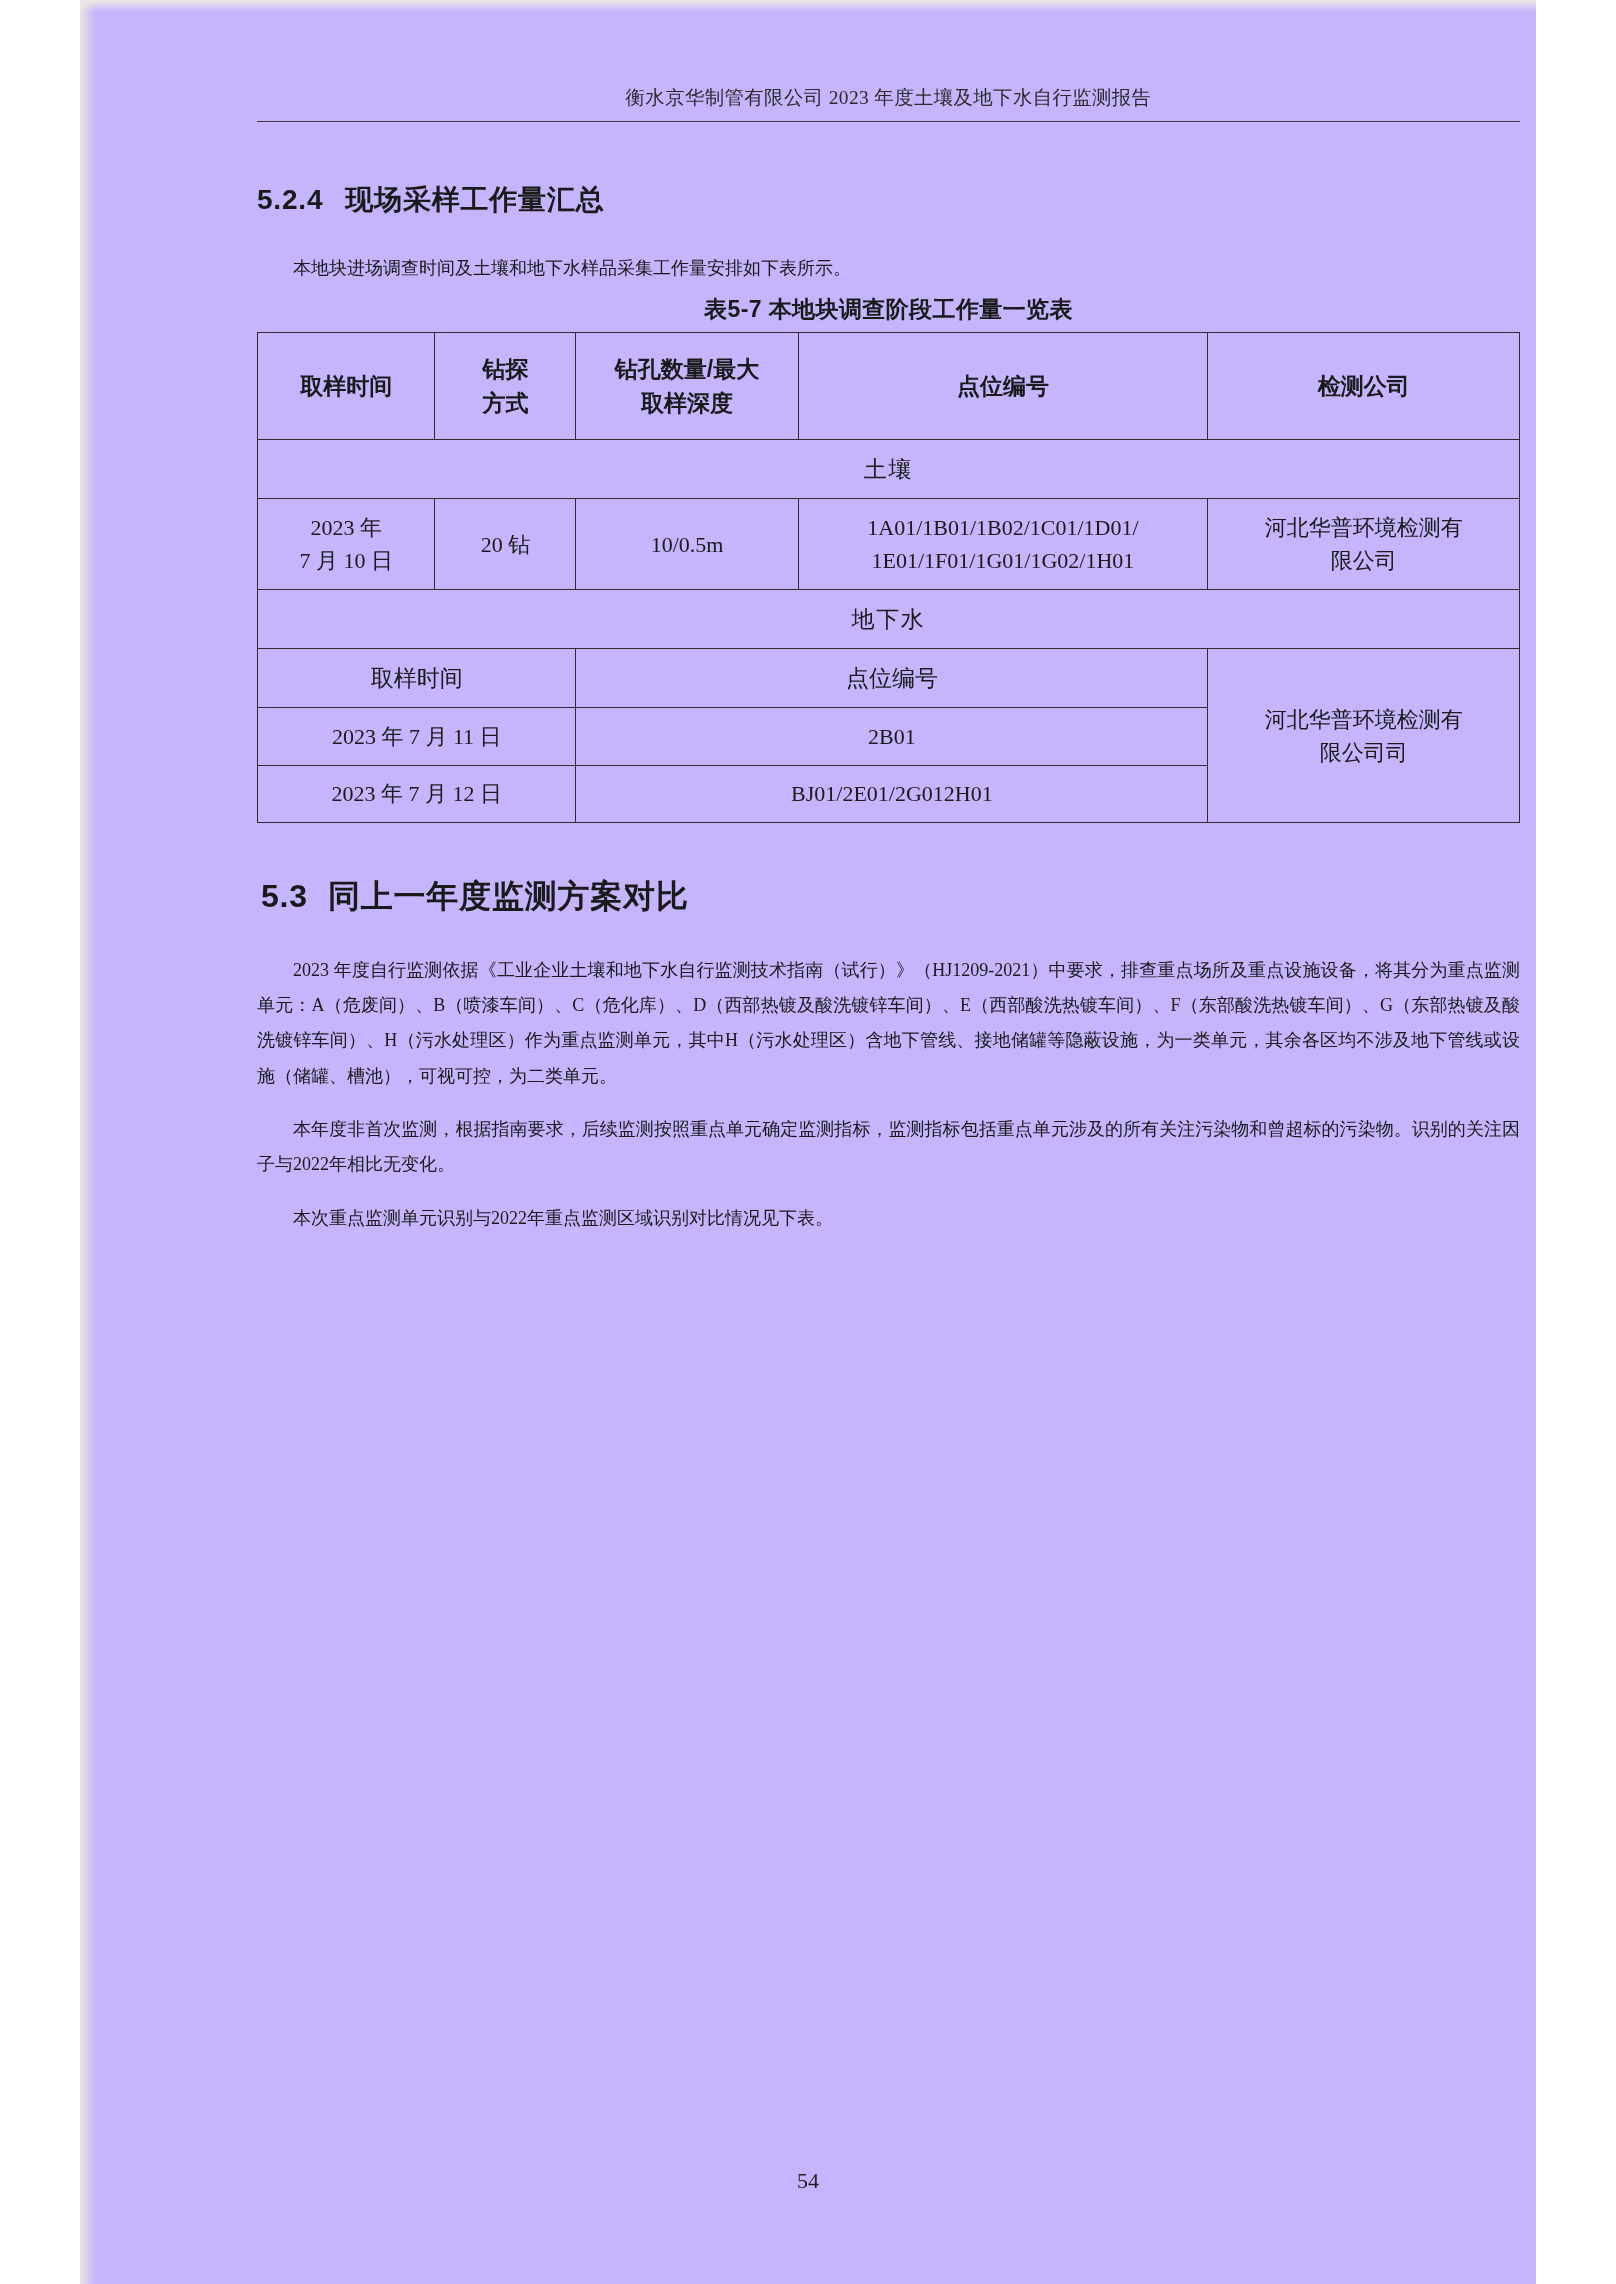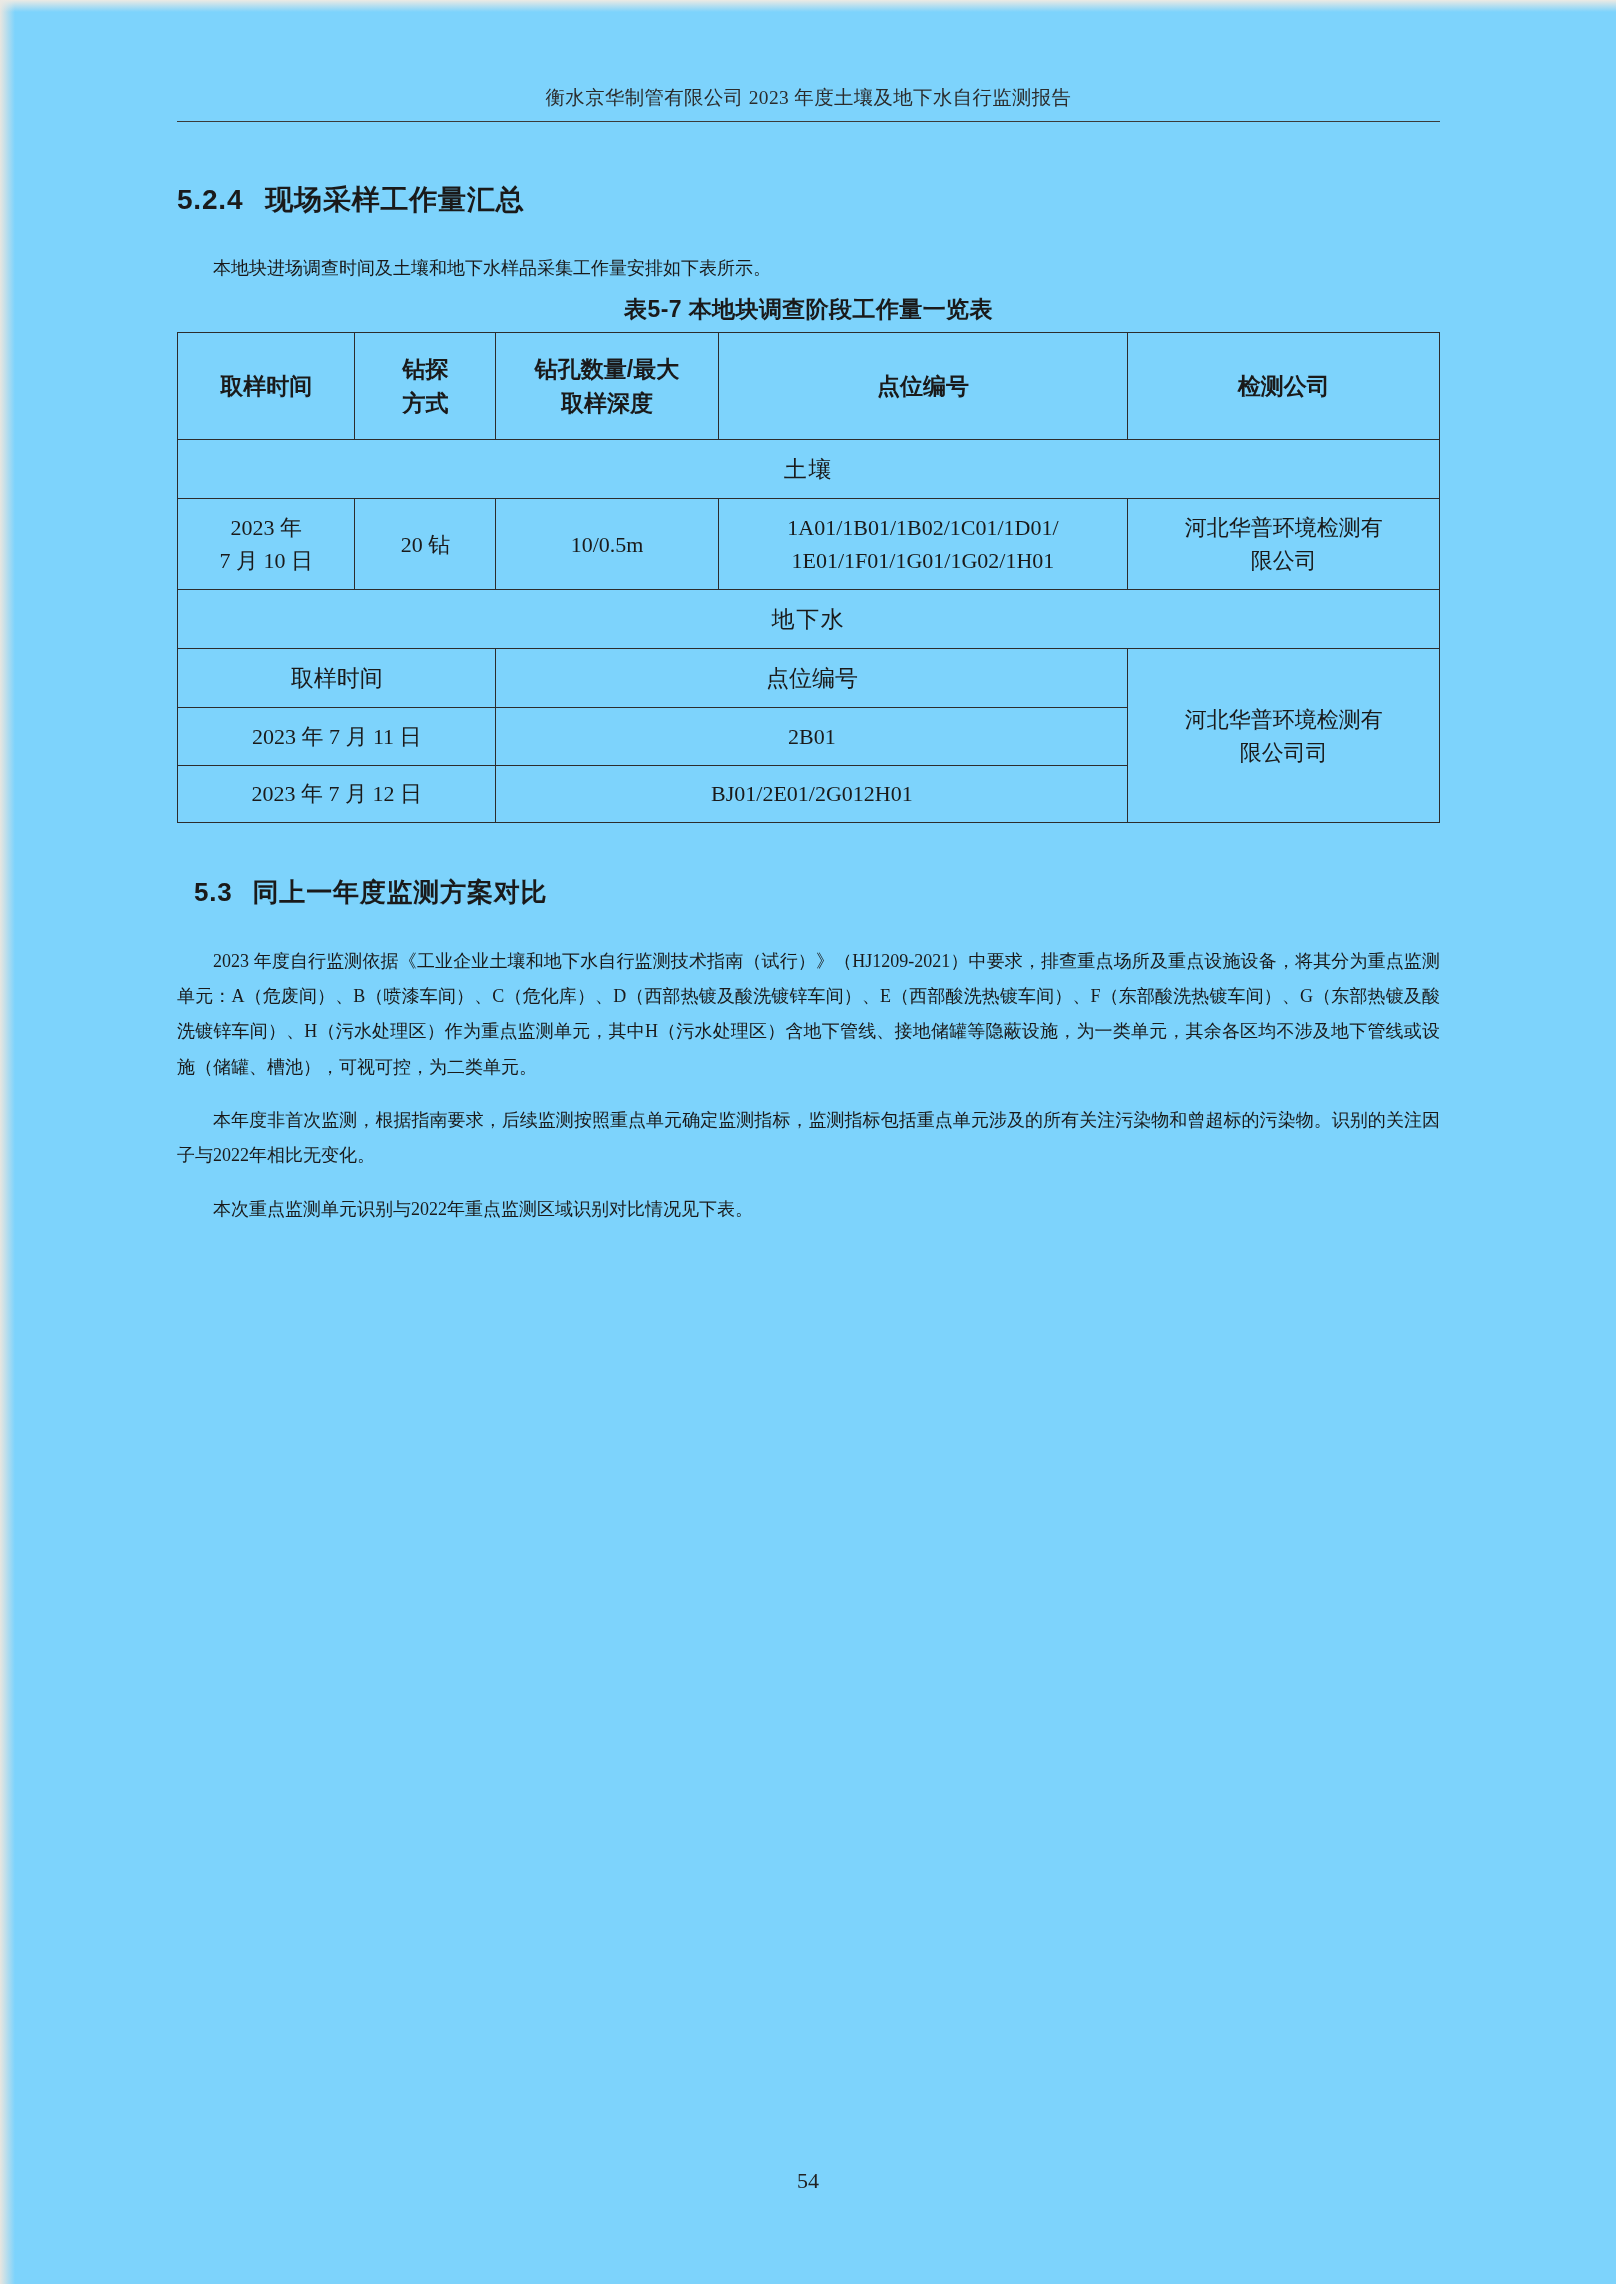--- a/index.html
+++ b/index.html
@@ -6,24 +6,24 @@
     margin: 0;
     padding: 0;
     background: #ffffff;
   }
   body {
     font-family: "Liberation Serif", "DejaVu Serif", serif;
     color: #1a1a1a;
   }
   .page {
     position: relative;
-    width: 1616px;
+    width: 1456px;
     height: 2284px;
     margin: 0 auto;
-    background: #7dd3fc;
+    background: #c4b5fd;
     box-sizing: border-box;
     overflow: hidden;
   }
   
   .scan-edge-left {
     position: absolute;
     left: 0; top: 0;
     width: 15px; height: 100%;
     background: linear-gradient(to right, #e8e6e0, rgba(255,255,255,0));
     pointer-events: none;
@@ -60,23 +60,23 @@
     font-size: 28px;
     font-weight: bold;
     margin: 0 0 32px 0;
     letter-spacing: 0.8px;
   }
   h2.sec-heading .num {
     margin-right: 22px;
   }
   h2.sec-heading-major {
     font-family: "Liberation Sans", "DejaVu Sans", sans-serif;
-    font-size: 26px;
-    font-weight: bold;
-    margin: 52px 0 34px 17px;
+    font-size: 32px;
+    font-weight: bold;
+    margin: 52px 0 34px 4px;
     letter-spacing: 0.8px;
   }
   h2.sec-heading-major .num {
     margin-right: 20px;
   }
   p.body-text {
     font-size: 18px;
     line-height: 1.95;
     margin: 0 0 18.5px 0;
     text-indent: 2em;

